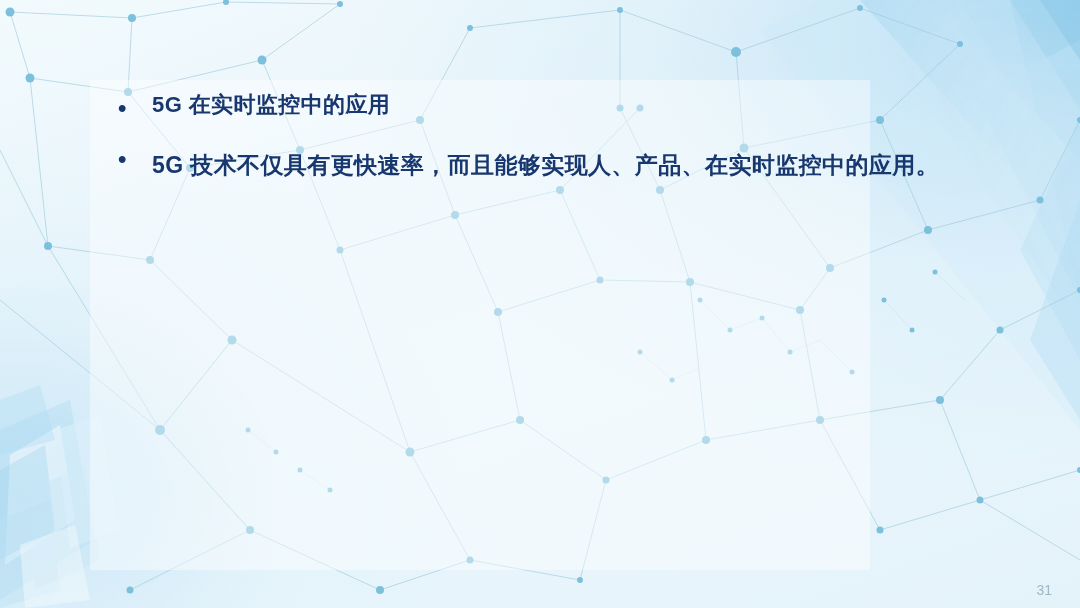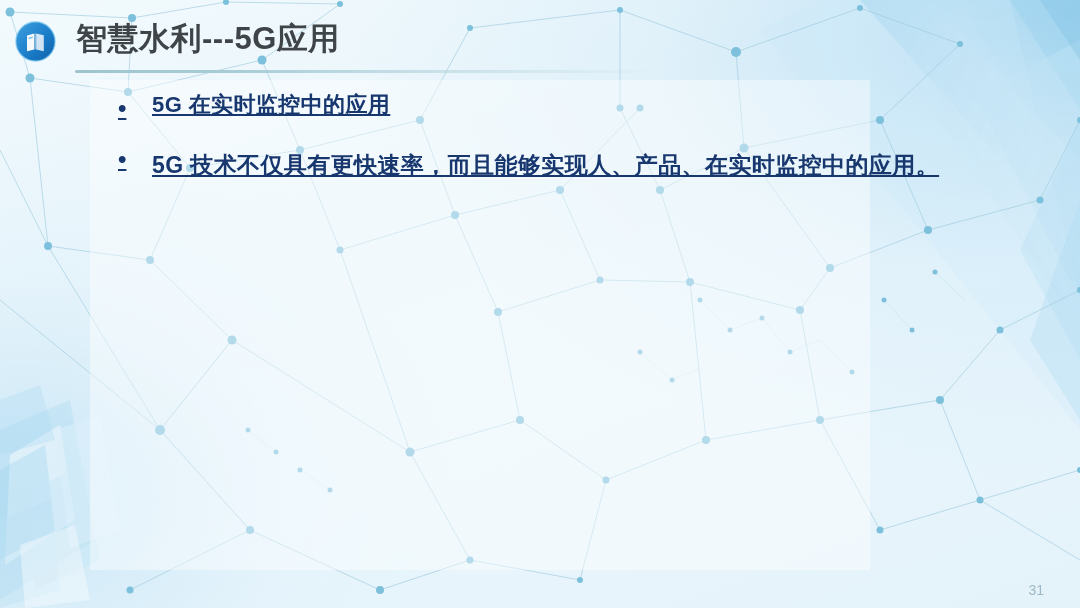--- a/index.html
+++ b/index.html
@@ -59,21 +59,20 @@
   .content {
     position:absolute;
     left:118px; top:90px;
     width:900px;
   }
   .bullet-row {
     display:flex;
     align-items:flex-start;
     color:#17376e;
     font-weight:bold;
-    text-decoration:underline;
   }
   .bullet-dot {
     flex:0 0 auto;
     width:34px;
     text-align:left;
     font-size:24px;
     line-height:1;
     color:#17376e;
   }
   .bullet-dot::before { content:"\2022"; }
@@ -90,21 +89,21 @@
   .item-short .bullet-text { font-size:22px; line-height:30px; }
 
   
   .item-long { margin-bottom:14px; }
   .item-long .bullet-dot { padding-top:8px; }
   .item-long .bullet-text { font-size:23px; line-height:53px; }
 
   
   .page-number {
     position:absolute;
-    right:36px; bottom:10px;
+    right:28px; bottom:10px;
     font-size:14px;
     color:#9fb8c6;
     font-family:"Liberation Sans","DejaVu Sans",sans-serif;
   }
 </style>
 </head>
 <body>
 
 <div class="slide">
 
@@ -278,42 +277,20 @@
       <circle cx="300" cy="470" r="2.5"></circle>
       <circle cx="330" cy="490" r="2.5"></circle>
       <circle cx="1080" cy="290" r="3"></circle>
       <circle cx="1080" cy="470" r="3"></circle>
       <circle cx="1080" cy="120" r="3"></circle>
     </g>
 
     <rect x="90" y="80" width="780" height="490" fill="#ffffff" opacity="0.42"></rect>
   </svg>
 
-  <div class="header">
-
-    <svg class="brand-icon" viewBox="0 0 41 41">
-      <defs>
-        <linearGradient id="badgeGrad" x1="0" y1="0" x2="1" y2="1">
-          <stop offset="0%" stop-color="#3fa0df"></stop>
-          <stop offset="55%" stop-color="#1b7ec9"></stop>
-          <stop offset="100%" stop-color="#0f5fa8"></stop>
-        </linearGradient>
-      </defs>
-      <circle cx="20.5" cy="20.5" r="19.5" fill="url(#badgeGrad)"></circle>
-      <circle cx="20.5" cy="20.5" r="19.5" fill="none" stroke="#6fc0ec" stroke-width="1.4" opacity="0.7"></circle>
-
-      <path d="M12 14.5 L19.2 12.4 L19.2 28.4 L12 30.2 Z" fill="#ffffff" opacity="0.96"></path>
-      <path d="M21.2 12.4 L28.8 14.3 L28.8 30.2 L21.2 28.4 Z" fill="#ffffff" opacity="0.80"></path>
-      <path d="M13.6 16.6 L17.8 15.4 L17.8 17.0 L13.6 18.2 Z" fill="#2f8fd2" opacity="0.55"></path>
-      <rect x="19.6" y="12.4" width="1.2" height="16" fill="#ffffff" opacity="0.55"></rect>
-    </svg>
-
-    <div class="title">智慧水利---5G应用</div>
-    <div class="title-rule"></div>
-  </div>
 
   <div class="content">
 
     <div class="bullet-row item-short">
       <span class="bullet-dot"></span>
       <span class="bullet-text">5G 在实时监控中的应用</span>
     </div>
 
 
 

